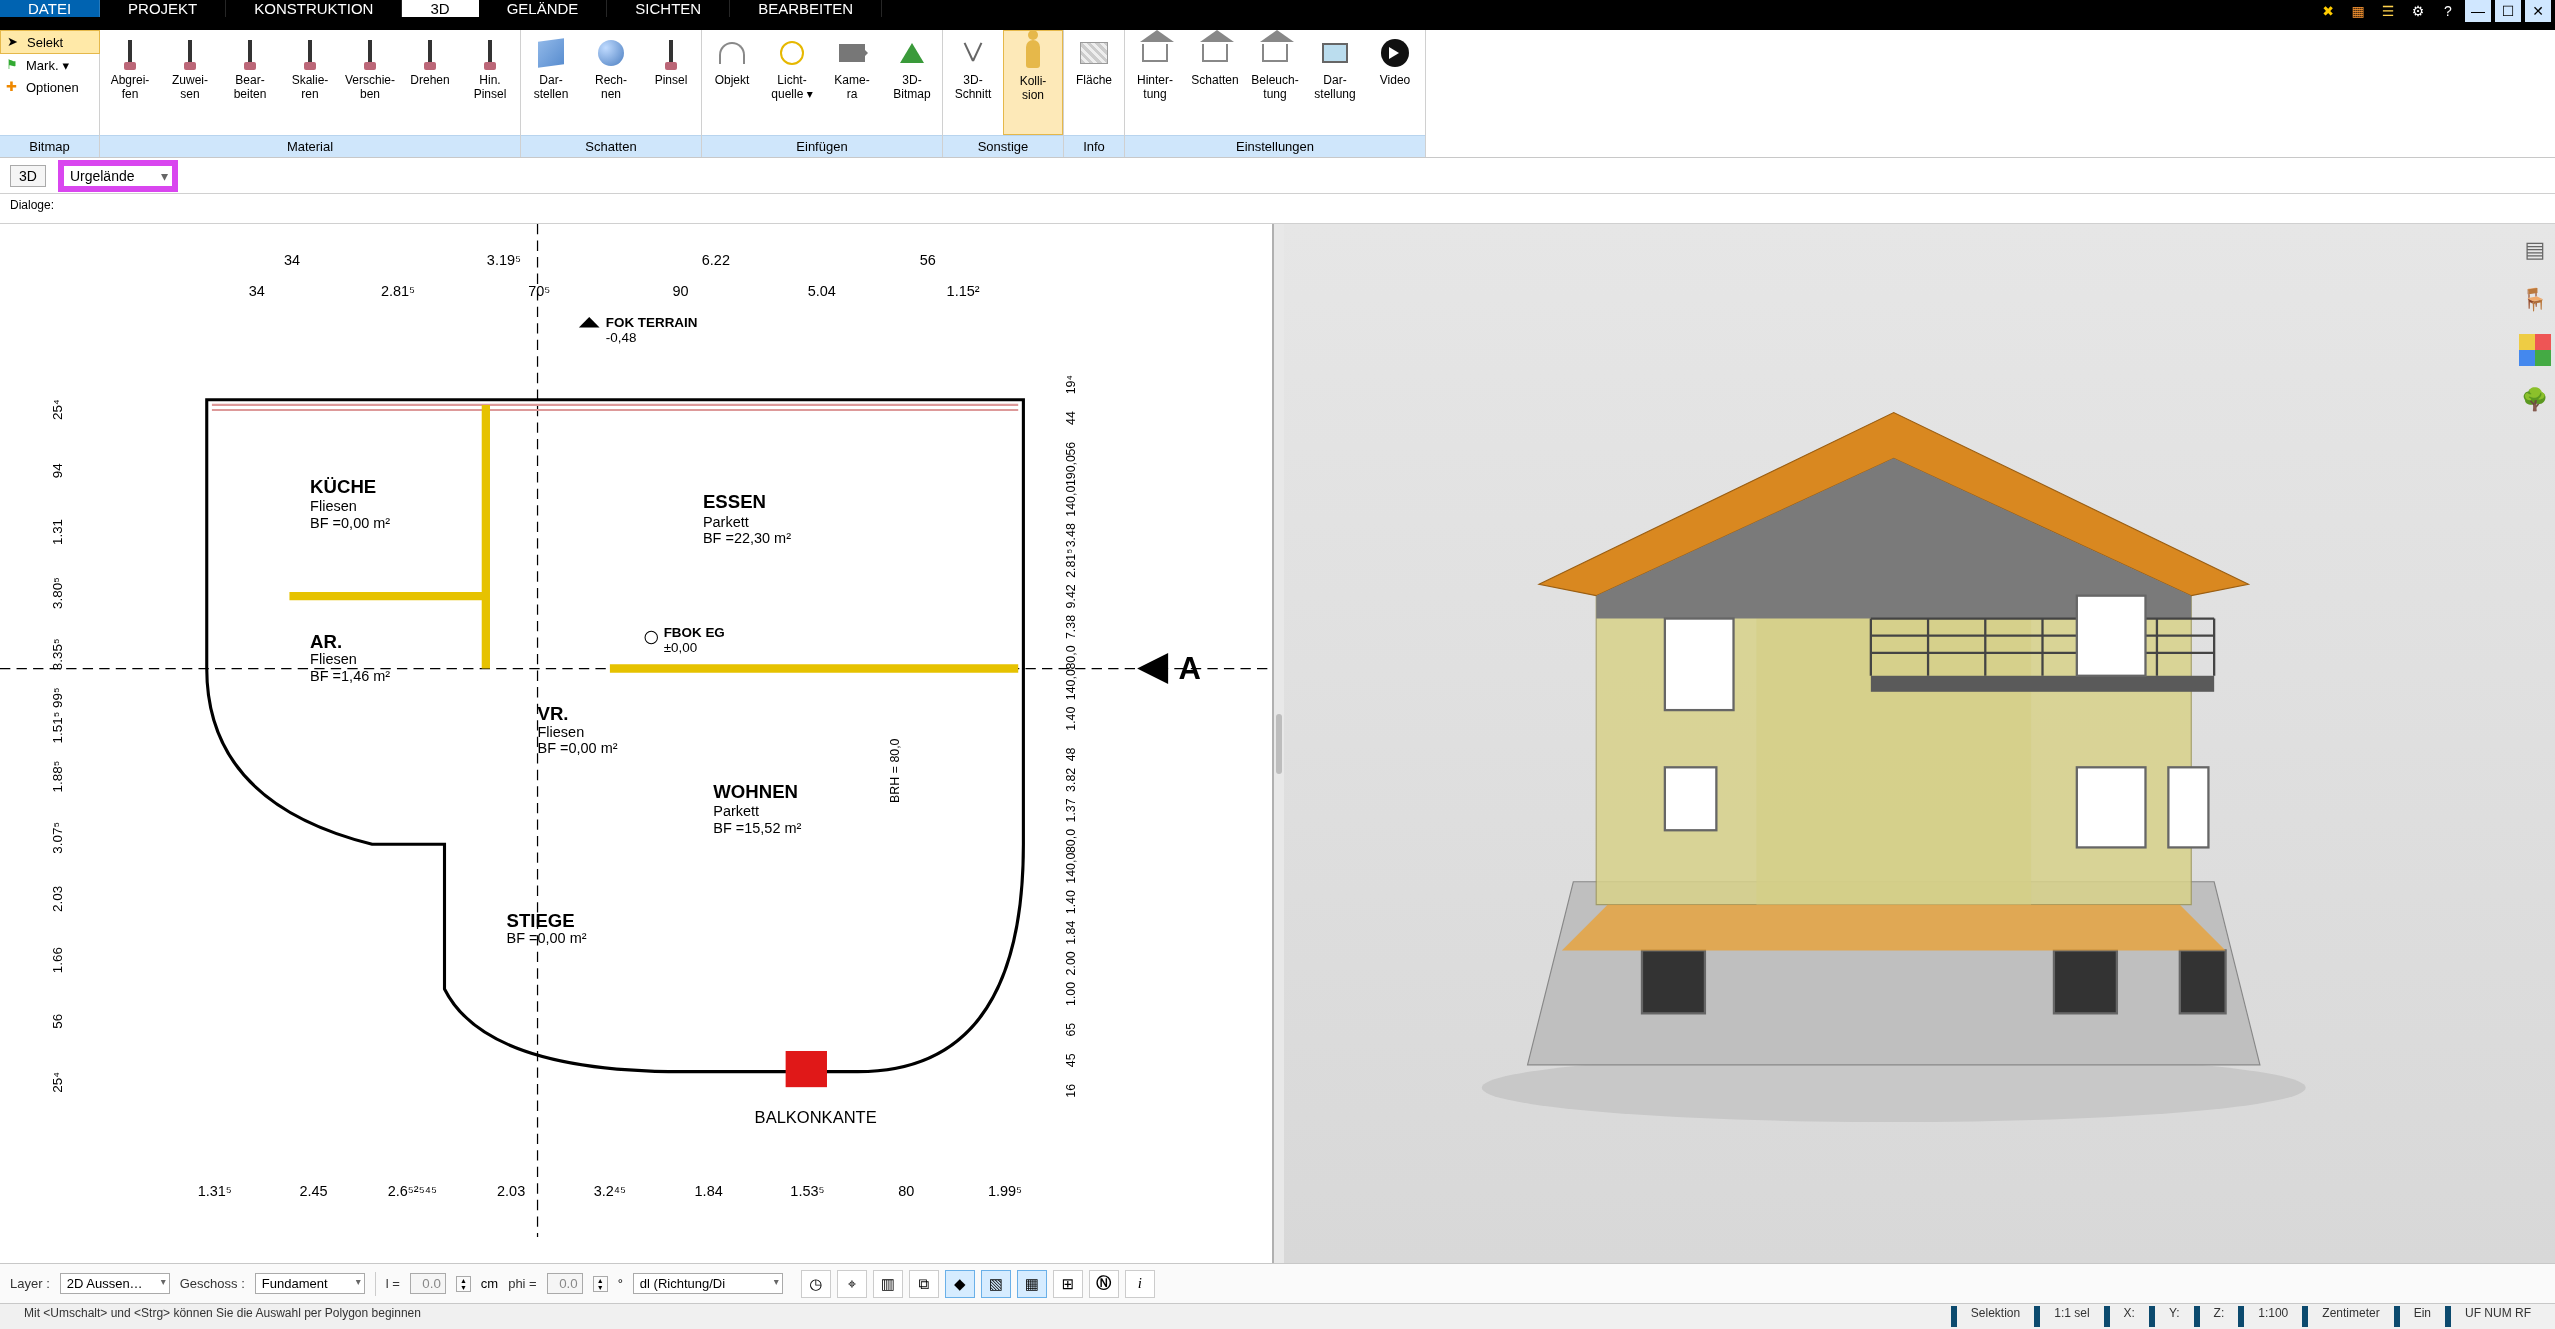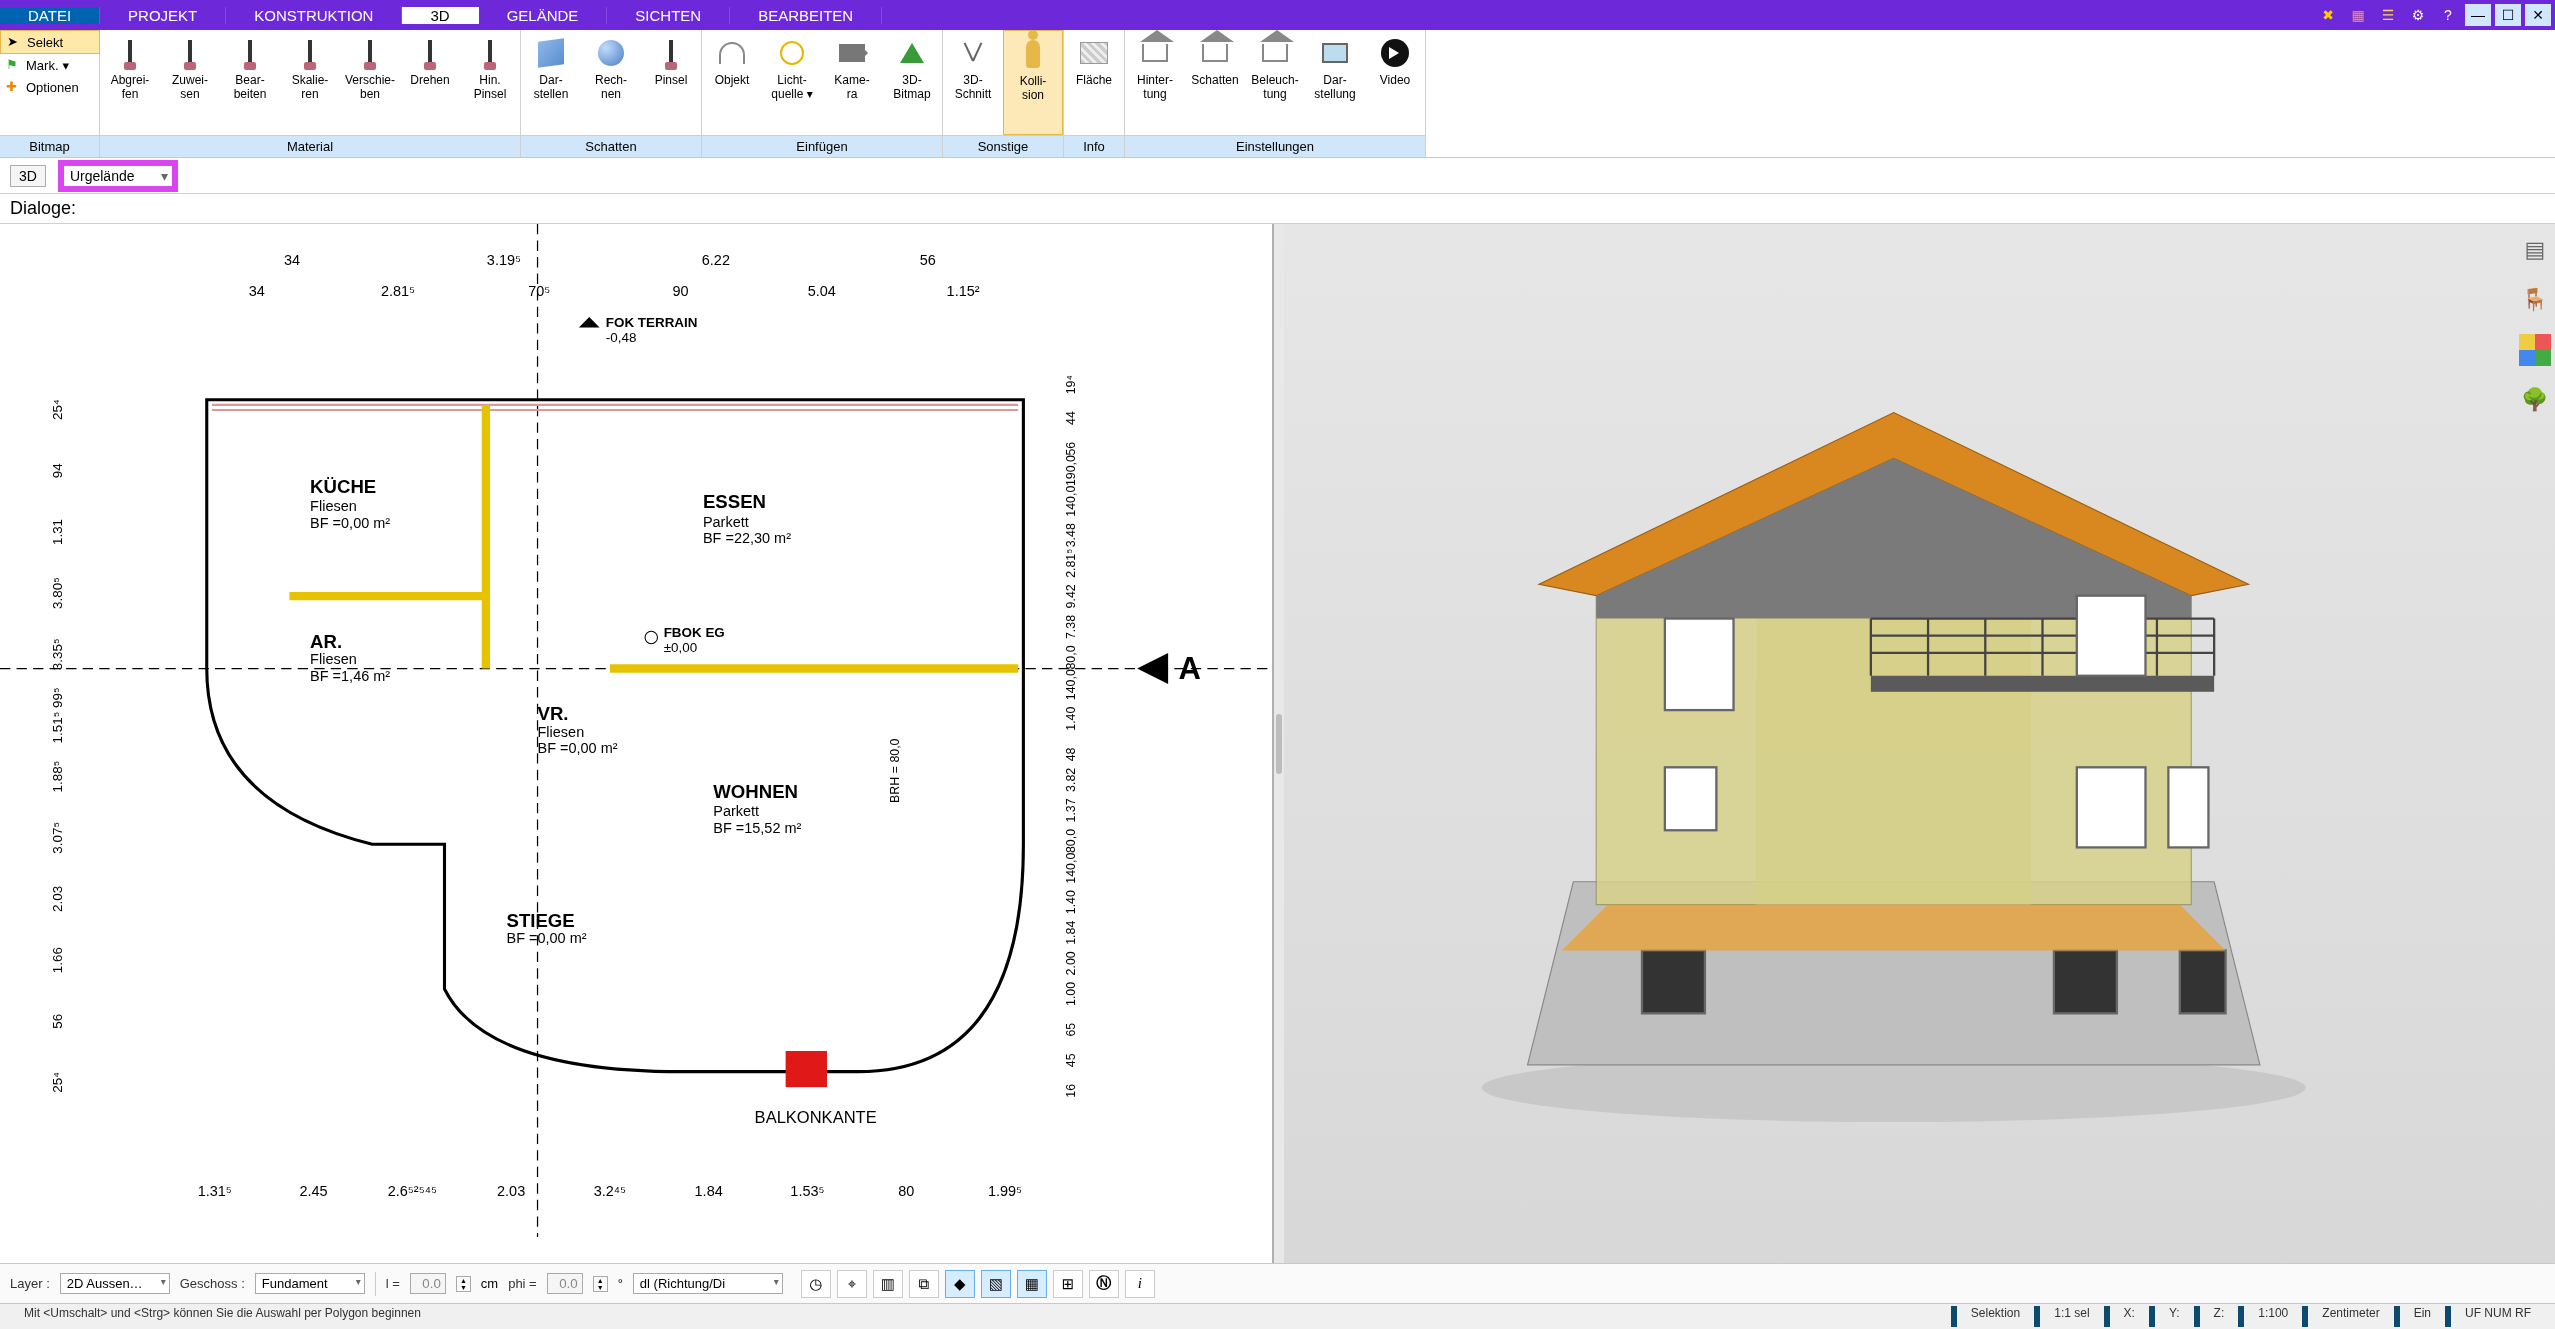--- a/index.html
+++ b/index.html
@@ -1,19 +1,19 @@
 <!DOCTYPE html>
 <html><head>
 <meta charset="utf-8">
 <style>
 * { box-sizing: border-box; margin: 0; padding: 0; }
 body { font-family: "Segoe UI", Tahoma, sans-serif; font-size: 11px; background: #fff; width: 2555px; height: 1329px; overflow: hidden; display: flex; flex-direction: column; }
 
 
-.menubar { display: flex; background: #6d28d9; color: #fff; height: 30px; align-items: center; }
+.menubar { display: flex; background: #000000; color: #fff; height: 30px; align-items: flex-start; }
 .menubar .tab { padding: 0 28px; display: flex; align-items: center; font-size: 15px; cursor: pointer; border-right: 1px solid rgba(255,255,255,.15); }
 .menubar .tab.file { background: #0063b1; }
 .menubar .tab.active { background: #fff; color: #000; }
 .menubar .spacer { flex: 1; }
 .menubar .winctl { display: flex; align-items: center; gap: 4px; padding-right: 4px; }
 .menubar .winctl span { width: 26px; height: 22px; display: flex; align-items: center; justify-content: center; cursor: pointer; font-size: 14px; }
 
 
 .ribbon { display: flex; background: #fff; border-bottom: 1px solid #c8c8c8; height: 128px; }
 .ribbon-group { display: flex; flex-direction: column; border-right: 1px solid #d0d0d0; }
@@ -25,21 +25,21 @@
 .sel-col .srow .ico { width: 16px; height: 16px; display: inline-block; }
 
 .rbtn { width: 60px; display: flex; flex-direction: column; align-items: center; justify-content: flex-start; padding: 6px 2px 2px; cursor: pointer; text-align: center; font-size: 12px; line-height: 1.15; }
 .rbtn .ico { width: 34px; height: 34px; margin-bottom: 4px; display: flex; align-items: center; justify-content: center; }
 .rbtn.active { background: #fde9b8; border: 1px solid #e5b84a; }
 
 
 .subbar { display: flex; align-items: center; gap: 12px; padding: 4px 10px; border-bottom: 1px solid #d0d0d0; height: 36px; font-size: 14px; }
 .subbar .combo { border: 6px solid #d946ef; padding: 2px 22px 2px 6px; background: #fff; min-width: 120px; position: relative; }
 .subbar .combo::after { content: "▾"; position: absolute; right: 4px; color: #666; }
-.dlgbar { padding: 4px 10px; border-bottom: 1px solid #d0d0d0; height: 30px; font-size: 18px; }
+.dlgbar { padding: 4px 10px; border-bottom: 1px solid #d0d0d0; height: 30px; font-size: 12px; }
 
 
 .main { flex: 1; display: flex; position: relative; background: #fff; }
 .pane-2d { flex: 1; position: relative; background: #fff; overflow: hidden; border-right: 2px solid #b0b0b0; }
 .splitter { width: 10px; background: #e8e8e8; display: flex; align-items: center; justify-content: center; cursor: col-resize; }
 .splitter .grip { width: 6px; height: 60px; background: #bdbdbd; border-radius: 3px; }
 .pane-3d { flex: 1; position: relative; background: linear-gradient(#e6e6e6,#d8d8d8); }
 
 
 .side-icons { position: absolute; right: 4px; top: 10px; display: flex; flex-direction: column; gap: 18px; }

